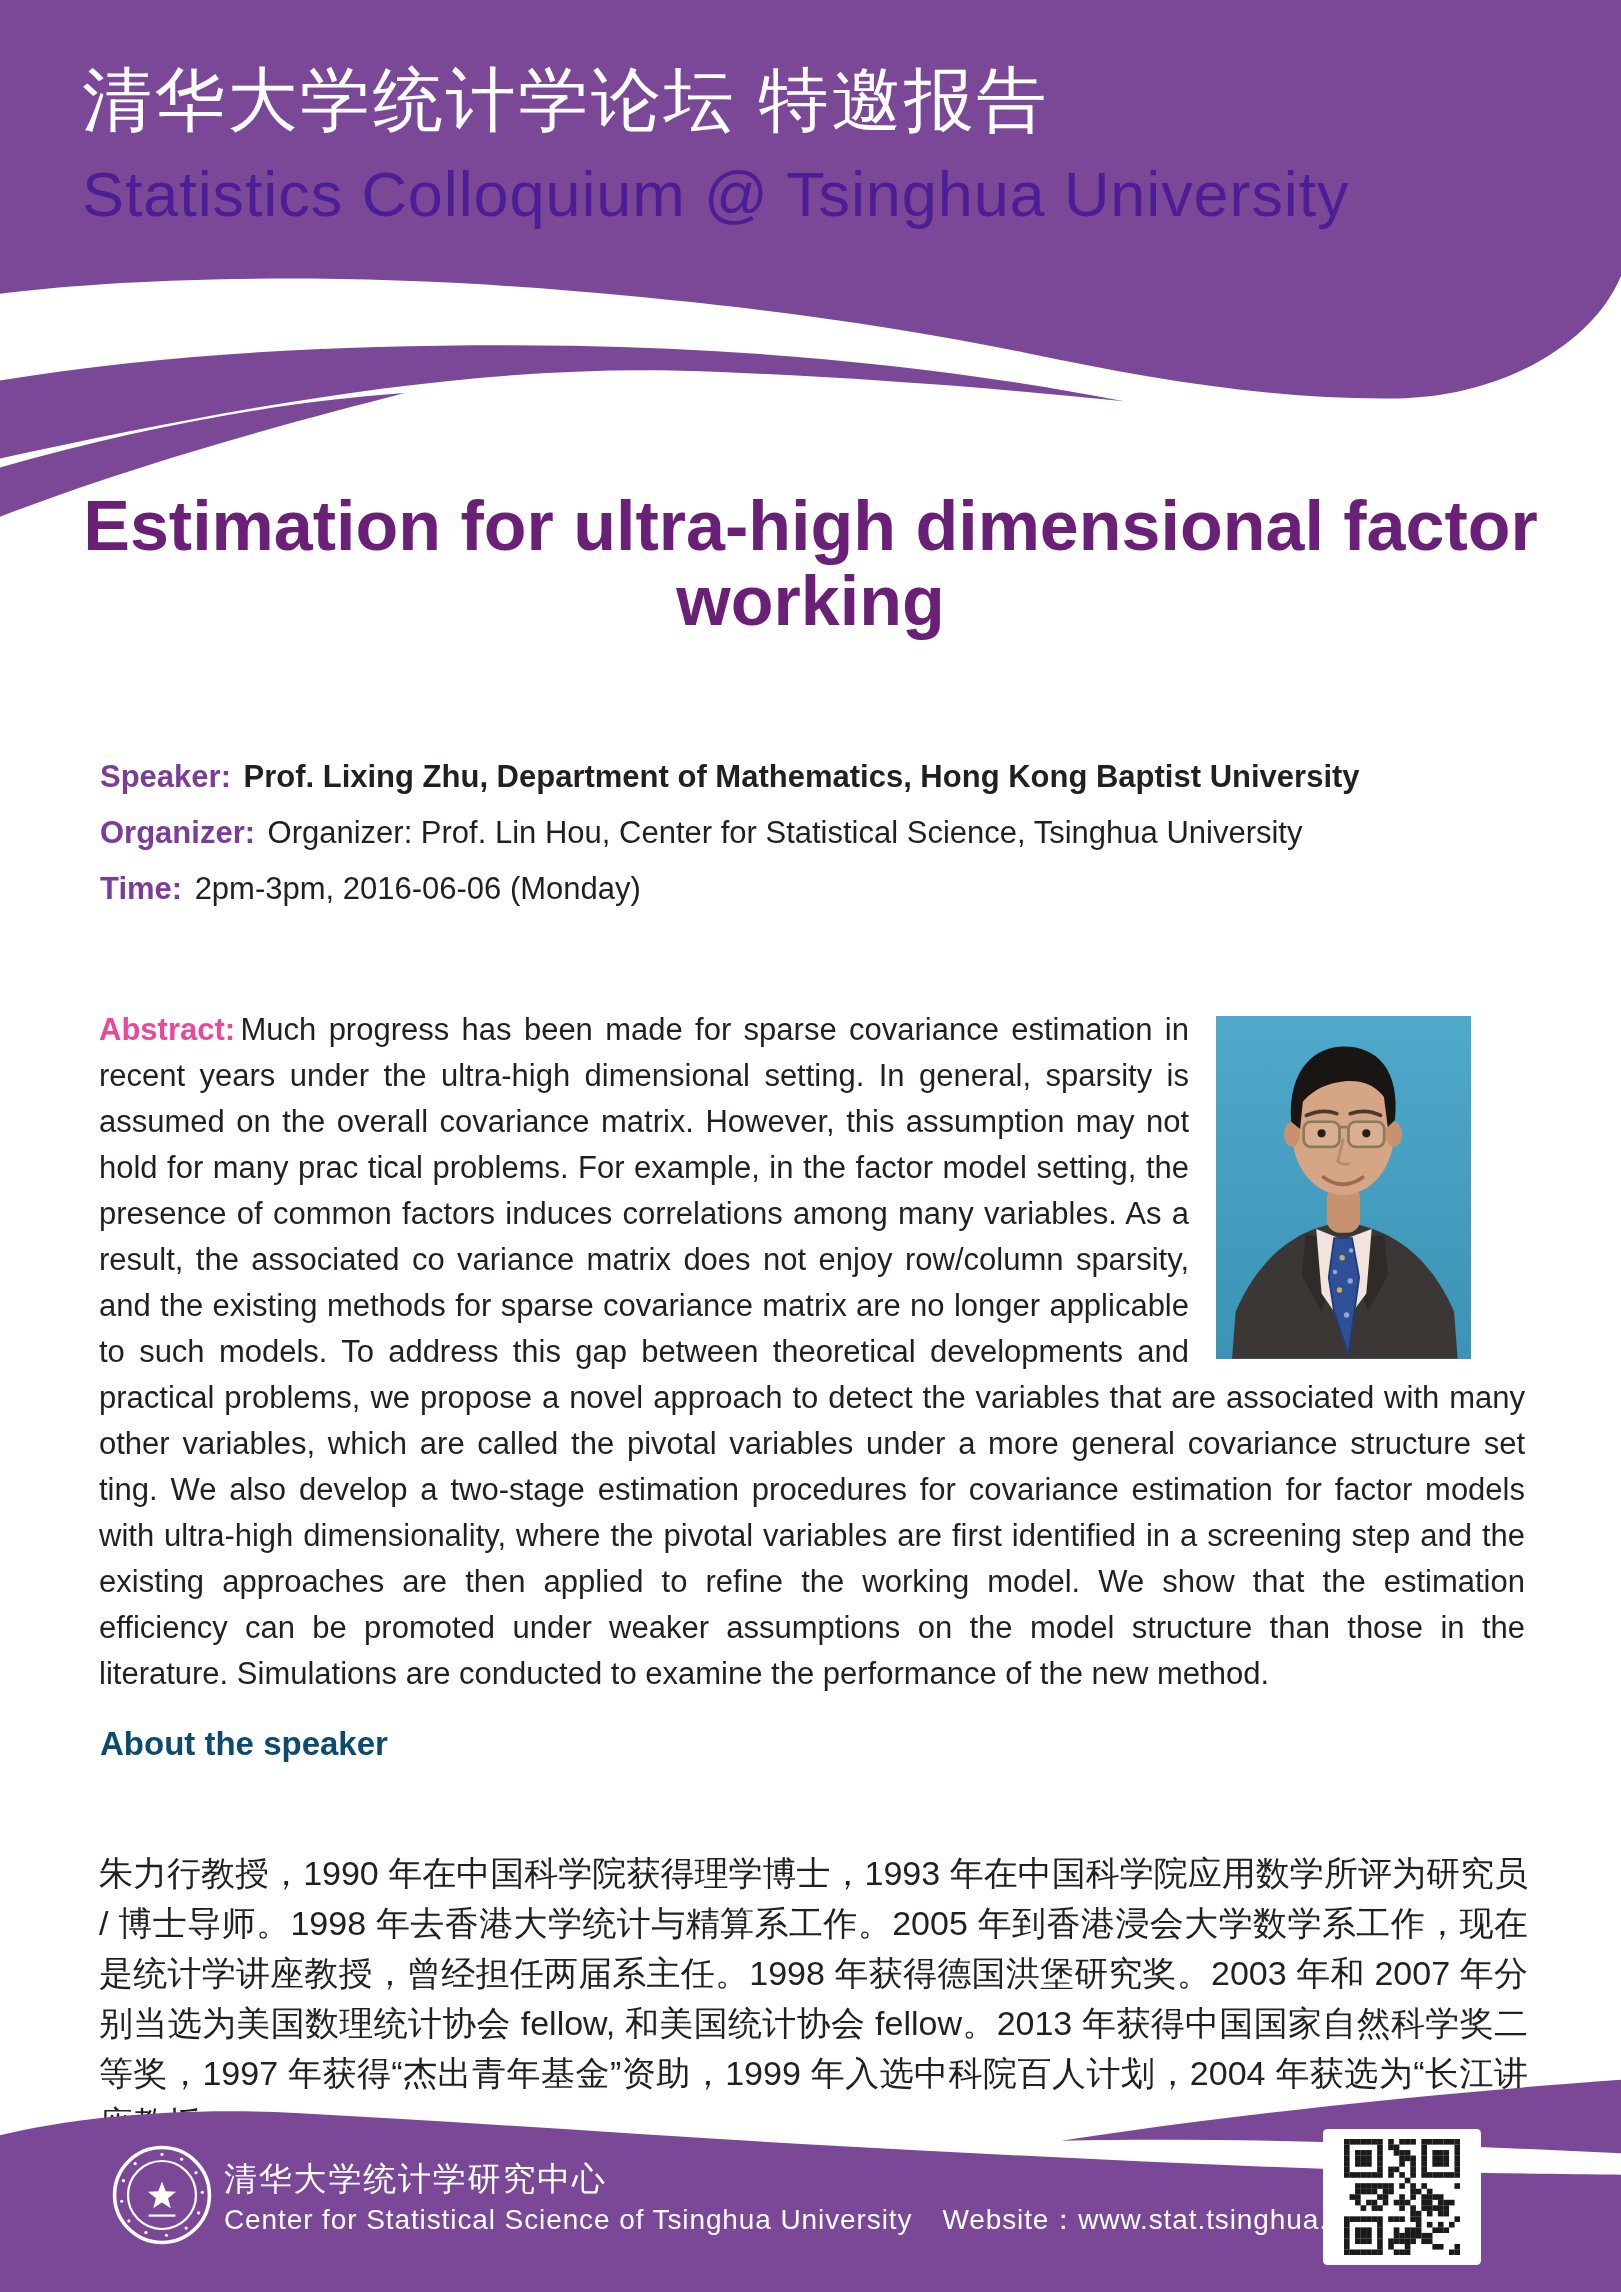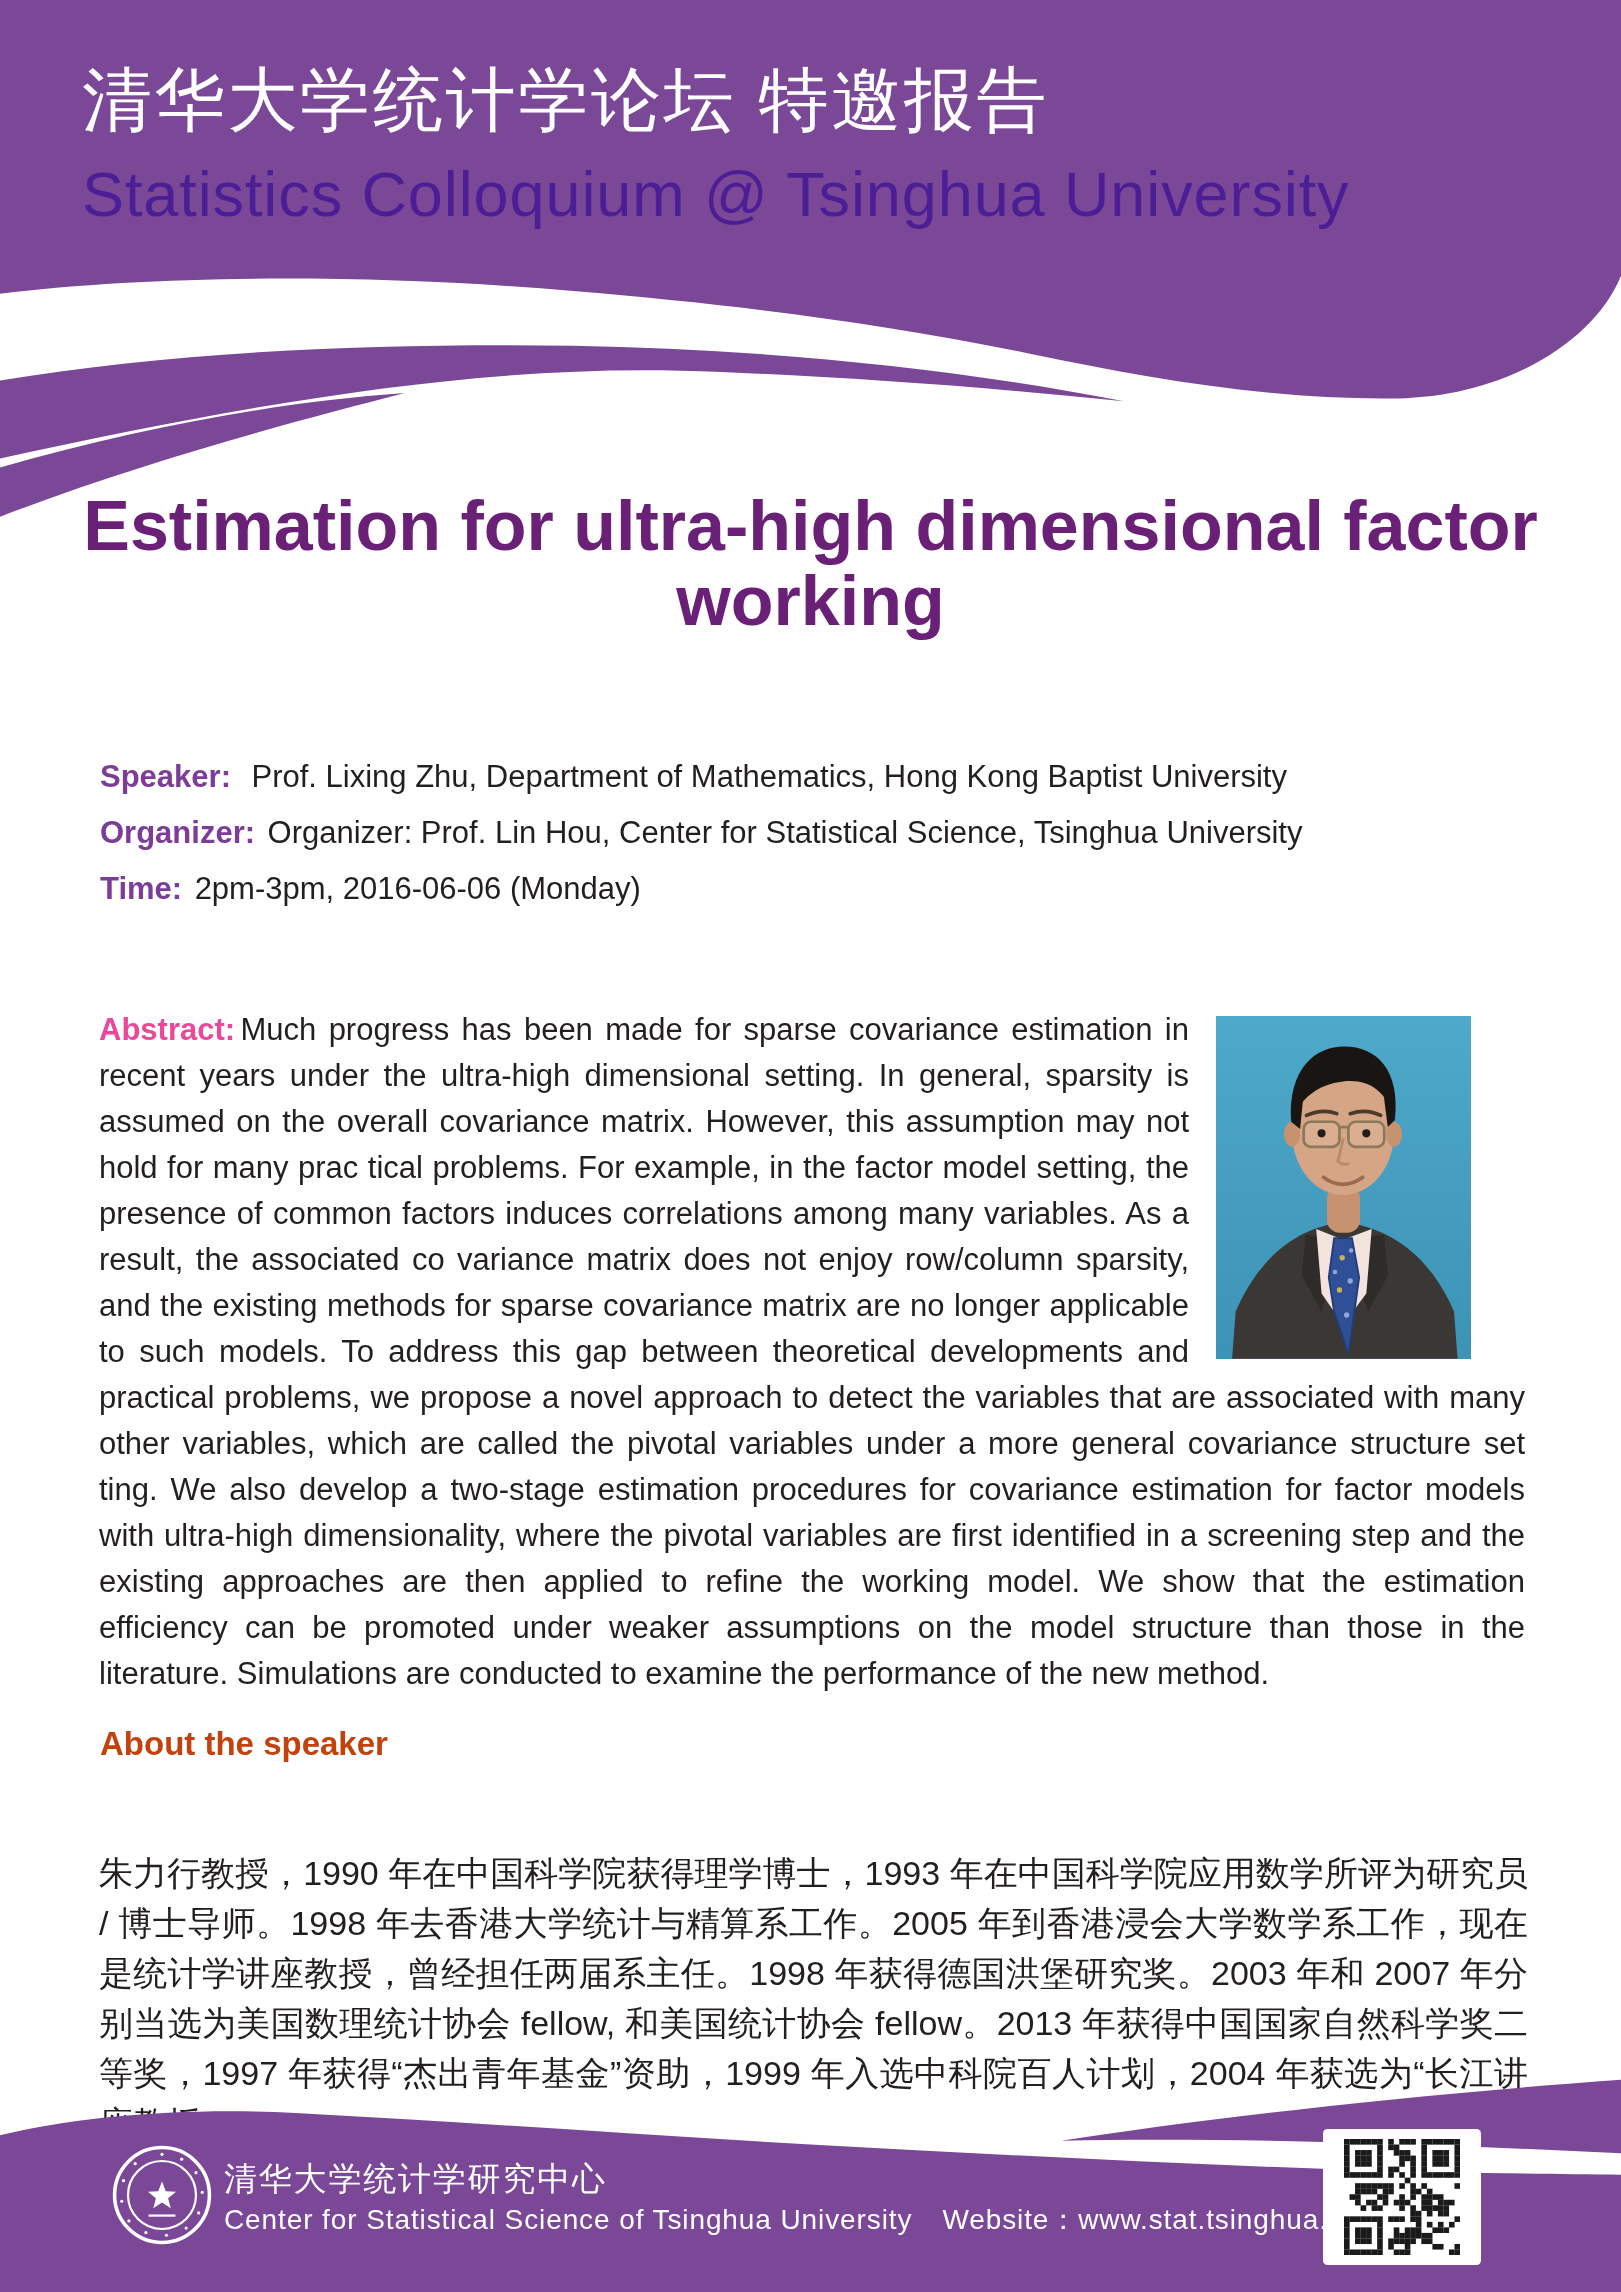--- a/index.html
+++ b/index.html
@@ -26,40 +26,40 @@
   .talk-title{
     left:0;top:489px;width:1621px;text-align:center;
     color:#6B2078;font-size:70px;font-weight:bold;line-height:75px;
   }
 
   
   .details{left:100px;top:757px;width:1433px;}
   .detail-row{font-size:31px;line-height:40px;margin-bottom:16px;color:#231F20;}
   .detail-label{color:#7C3D99;font-weight:bold;margin-right:12.5px;}
   .detail-value{font-weight:400;}
-  .detail-row.strong .detail-value{font-weight:normal;margin-left:8px;}
+  .detail-row.strong .detail-value{font-weight:bold;}
 
   
   .abstract{
     left:99px;top:1007px;width:1426px;
     font-size:31px;line-height:46px;color:#231F20;text-align:justify;
   }
   .abstract .lbl{color:#ec4899;font-weight:bold;margin-right:5.4px;}
   .photo-float{
     float:right;width:336px;height:356px;
     padding-top:9px;box-sizing:border-box;
   }
   .photo-frame{
     margin-left:27px;width:255px;height:343px;overflow:hidden;background:#47A3C5;
   }
 
   
   .about-heading{
     left:100px;top:1725px;width:896px;
-    color:#c2410c;font-size:33px;font-weight:bold;
+    color:#0c4a6e;font-size:33px;font-weight:bold;
   }
   .about-bio{
     left:99px;top:1800px;width:1429px;
     font-size:34px;line-height:50px;color:#231F20;text-align:justify;margin-top:48px;
   }
 
   
   #wave-bottom{left:0;top:2078px;width:1621px;height:215px;}
   .footer-logo{left:111px;top:2144px;width:102px;height:102px;}
   .footer-zh{left:224px;top:2157px;color:#ffffff;font-size:33px;letter-spacing:1.8px;}

